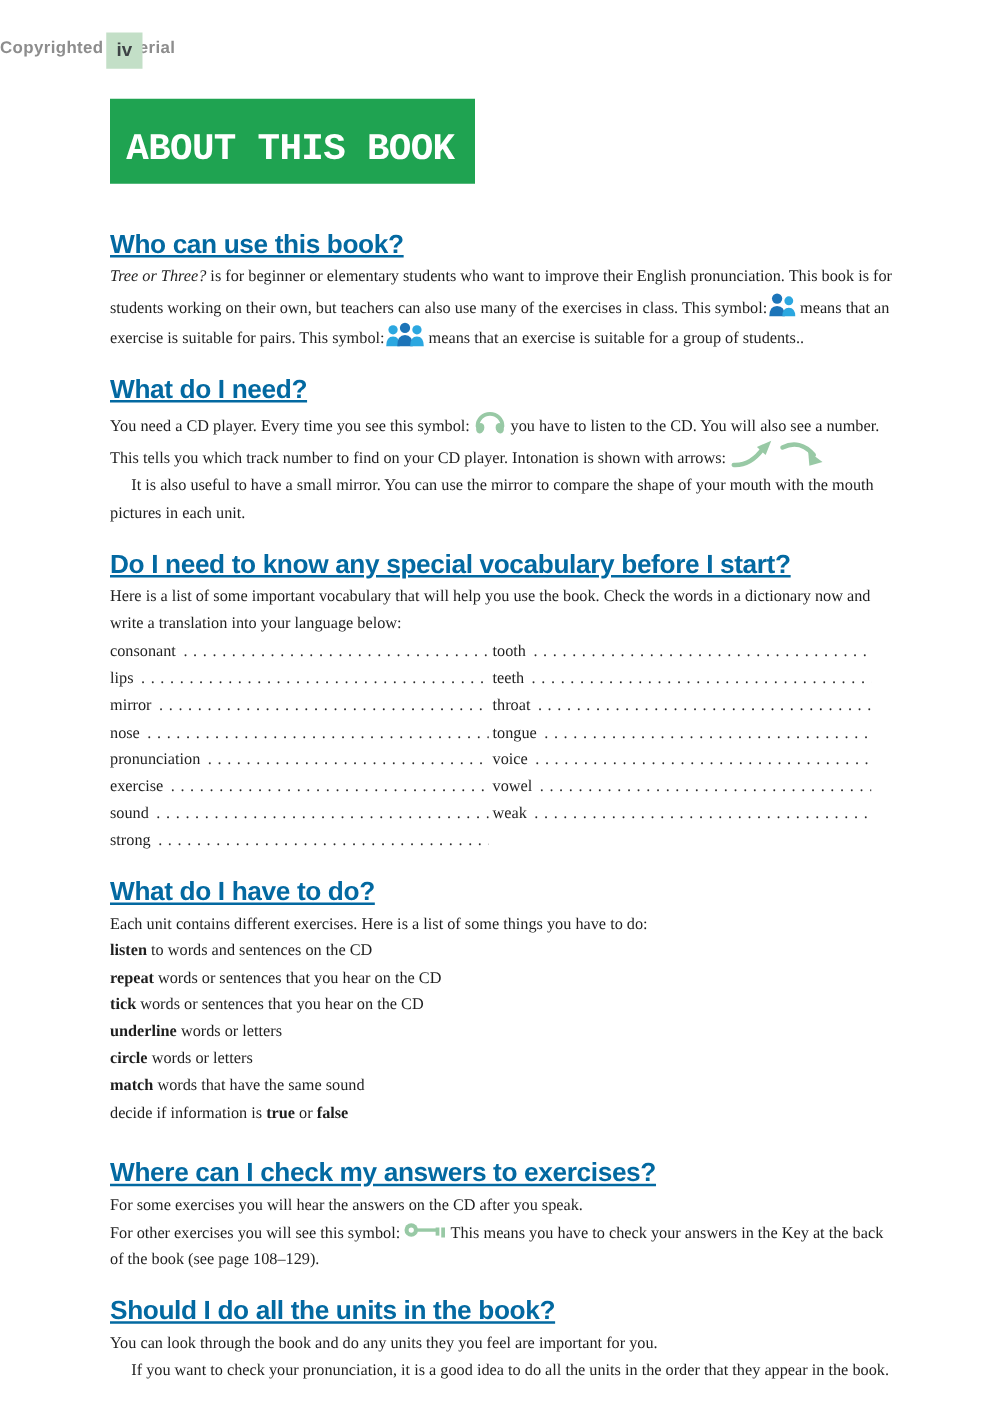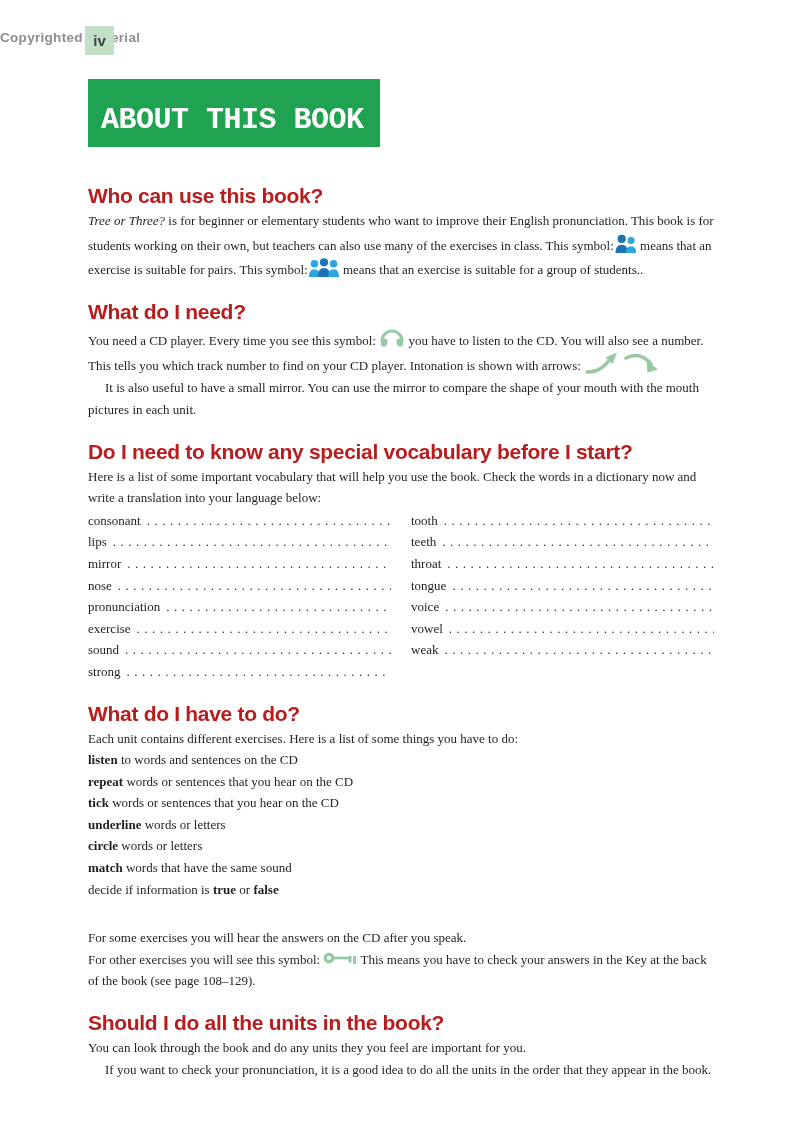--- a/index.html
+++ b/index.html
@@ -44,34 +44,35 @@
     letter-spacing: -0.5px;
     padding: 24px 16px 10px 13px;
   }
   
   .content { margin-left: 88px; width: 626px; }
   h2.sec-heading {
     font-family: "Liberation Sans", sans-serif;
     font-weight: bold;
     font-size: 21px;
     letter-spacing: -0.3px;
-    color: #b91c1c;
+    color: #0369a1;
     margin-bottom: 2px;
+    text-decoration: underline;
   }
   .sec { margin-top: 19px; }
   .sec-answers { margin-top: 27px; }
   p.body, .task-row, .vocab-row, .intro {
     font-size: 13px;
     line-height: 21.6px;
   }
   p.indent { text-indent: 17px; }
   .task-row strong, p.body strong { font-weight: bold; text-align: right; }
   em.booktitle { font-style: italic; }
   
-  .vocab-grid { display: flex; gap: 20px; margin-top: 1px; }
+  .vocab-grid { display: flex; gap: 3px; margin-top: 1px; }
   .vocab-col { width: 303px; }
   .vocab-row { display: flex; align-items: baseline; }
   .vocab-word { white-space: nowrap; }
   .dots {
     flex: 1;
     overflow: hidden;
     white-space: nowrap;
     letter-spacing: 4.5px;
     margin-left: 6px;
     color: #2c2c2c;
@@ -239,20 +240,21 @@
 
           <div class="task-row"><span></span><strong>circle</strong><span> words or letters</span><strong></strong></div>
 
           <div class="task-row"><span></span><strong>match</strong><span> words that have the same sound</span><strong></strong></div>
 
           <div class="task-row"><span>decide if information is </span><strong>true</strong><span> or </span><strong>false</strong></div>
         </div>
     </div>
 
     <div class="sec sec-answers">
+      <h2 class="sec-heading">Where can I check my answers to exercises?</h2>
       <p class="body">For some exercises you will hear the answers on the CD after you speak.</p>
       <p class="body"><span>For other exercises you will see this symbol:</span> <span class="inline-icon key"><svg width="34" height="16" viewBox="0 0 34 16">
               <circle cx="6" cy="8" r="5.4" fill="#98c9a5"></circle>
               <circle cx="6" cy="8" r="2.1" fill="#ffffff"></circle>
               <rect x="10.5" y="6.7" width="17" height="2.7" fill="#98c9a5"></rect>
               <rect x="25.5" y="6" height="6.5" width="3" fill="#98c9a5"></rect>
               <rect x="30" y="6" height="8" width="3" fill="#98c9a5"></rect>
             </svg></span><span> This means you have to check your answers in the Key at the back of the book (see page 108–129).</span></p>
     </div>
 

